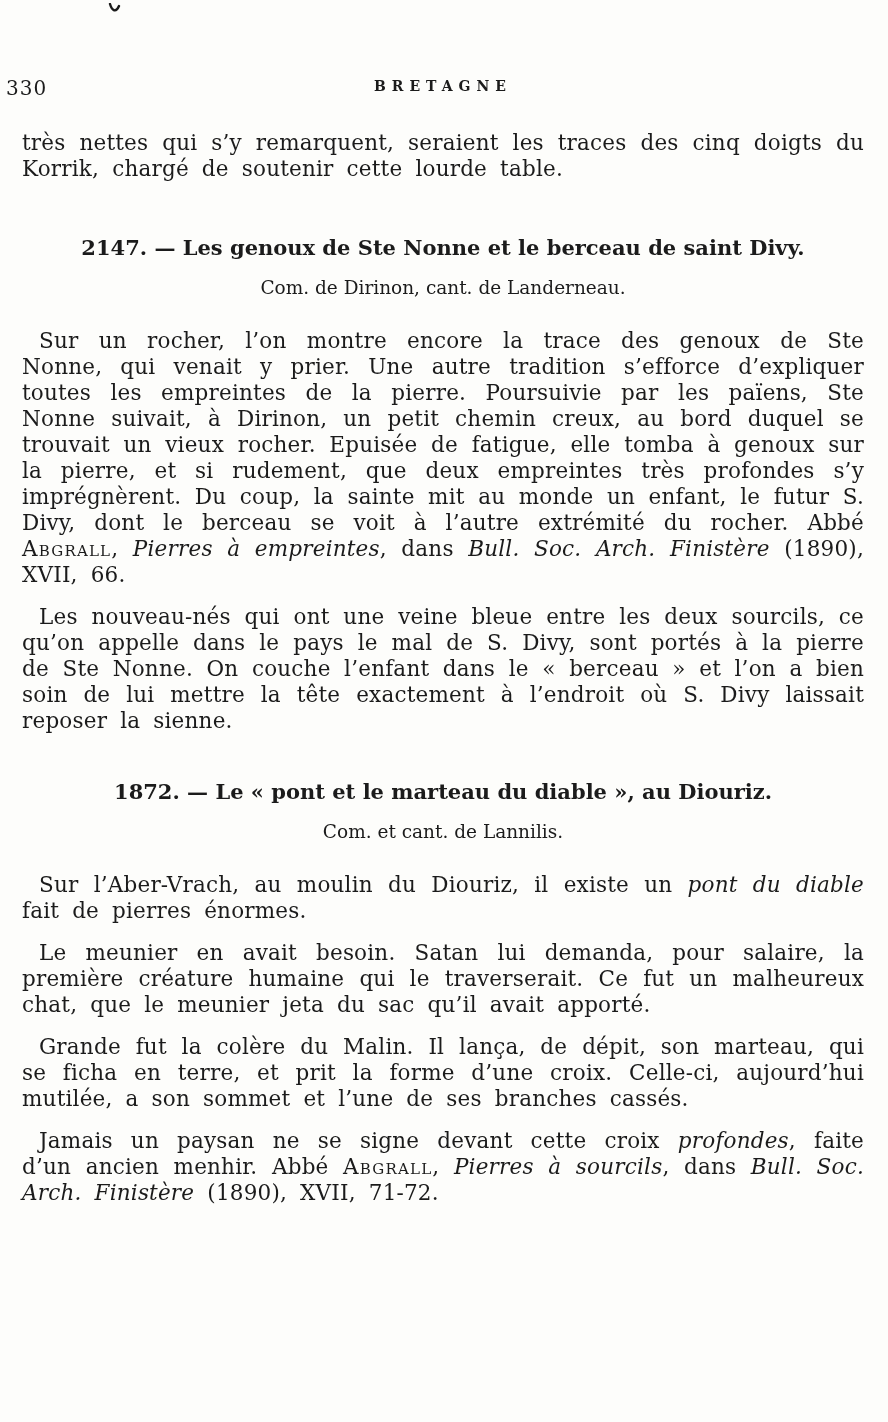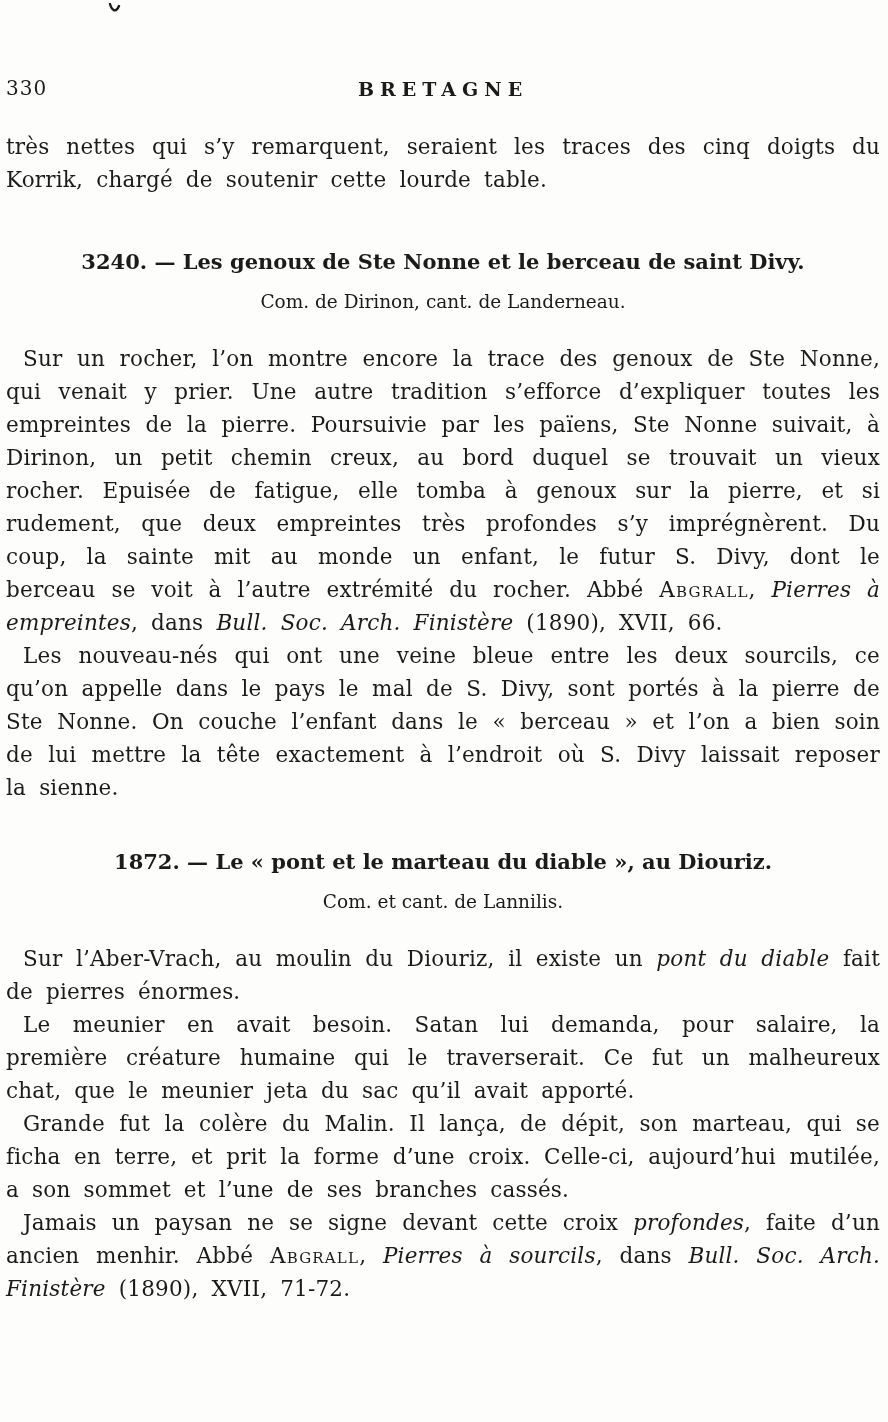--- a/index.html
+++ b/index.html
@@ -37,28 +37,28 @@
     top: 2px;
     font-size: 20px;
     letter-spacing: 1px;
   }
   .running-title {
     position: absolute;
     left: 0;
     right: 0;
     top: 4px;
     text-align: center;
-    font-size: 19px;
+    font-size: 14px;
     letter-spacing: 6px;
     font-weight: 600;
   }
   .para {
-    margin: 0;
+    margin: 16px;
     font-size: 21.5px;
-    line-height: 33px;
+    line-height: 26px;
     text-align: justify;
     text-indent: 17px;
     word-spacing: 6px;
     letter-spacing: 0.2px;
     hyphens: none;
   }
   .para.noindent {
     text-indent: 0;
   }
   .lead-paragraph {
@@ -99,21 +99,21 @@
   </span>
 
   <div class="page-header">
     <span class="page-number">330</span>
     <span class="running-title">BRETAGNE</span>
   </div>
 
   <p class="para noindent lead-paragraph"><span>très nettes qui s’y remarquent, seraient les traces des cinq doigts du Korrik, chargé de soutenir cette lourde table.</span></p>
 
   <section class="entry">
-    <h2 class="entry-heading">3240. — Les genoux de Ste Nonne et le berceau de saint Divy.</h2>
+    <h2 class="entry-heading">2147. — Les genoux de Ste Nonne et le berceau de saint Divy.</h2>
     <h3 class="entry-subheading">Com. de Dirinon, cant. de Landerneau.</h3>
     <p class="para"><span>Sur un rocher, l’on montre encore la trace des genoux de Ste Nonne, qui venait y prier. Une autre tradition s’efforce d’expliquer toutes les empreintes de la pierre. Poursuivie par les païens, Ste Nonne suivait, à Dirinon, un petit chemin creux, au bord duquel se trouvait un vieux rocher. Epuisée de fatigue, elle tomba à genoux sur la pierre, et si rudement, que deux empreintes très profondes s’y imprégnèrent. Du coup, la sainte mit au monde un enfant, le futur S. Divy, dont le berceau se voit à l’autre extrémité du rocher. Abbé </span><span class="run-sc">Abgrall</span><span>, </span><span class="run-i">Pierres à empreintes</span><span>, dans </span><span class="run-i">Bull. Soc. Arch. Finistère</span><span> (1890), XVII, 66.</span></p>
     <p class="para"><span>Les nouveau-nés qui ont une veine bleue entre les deux sourcils, ce qu’on appelle dans le pays le mal de S. Divy, sont portés à la pierre de Ste Nonne. On couche l’enfant dans le « berceau » et l’on a bien soin de lui mettre la tête exactement à l’endroit où S. Divy laissait reposer la sienne.</span></p>
   </section>
 
   <section class="entry">
     <h2 class="entry-heading">1872. — Le « pont et le marteau du diable », au Diouriz.</h2>
     <h3 class="entry-subheading">Com. et cant. de Lannilis.</h3>
     <p class="para"><span>Sur l’Aber-Vrach, au moulin du Diouriz, il existe un </span><span class="run-i">pont du diable</span><span> fait de pierres énormes.</span></p>
     <p class="para"><span>Le meunier en avait besoin. Satan lui demanda, pour salaire, la première créature humaine qui le traverserait. Ce fut un malheureux chat, que le meunier jeta du sac qu’il avait apporté.</span></p>

